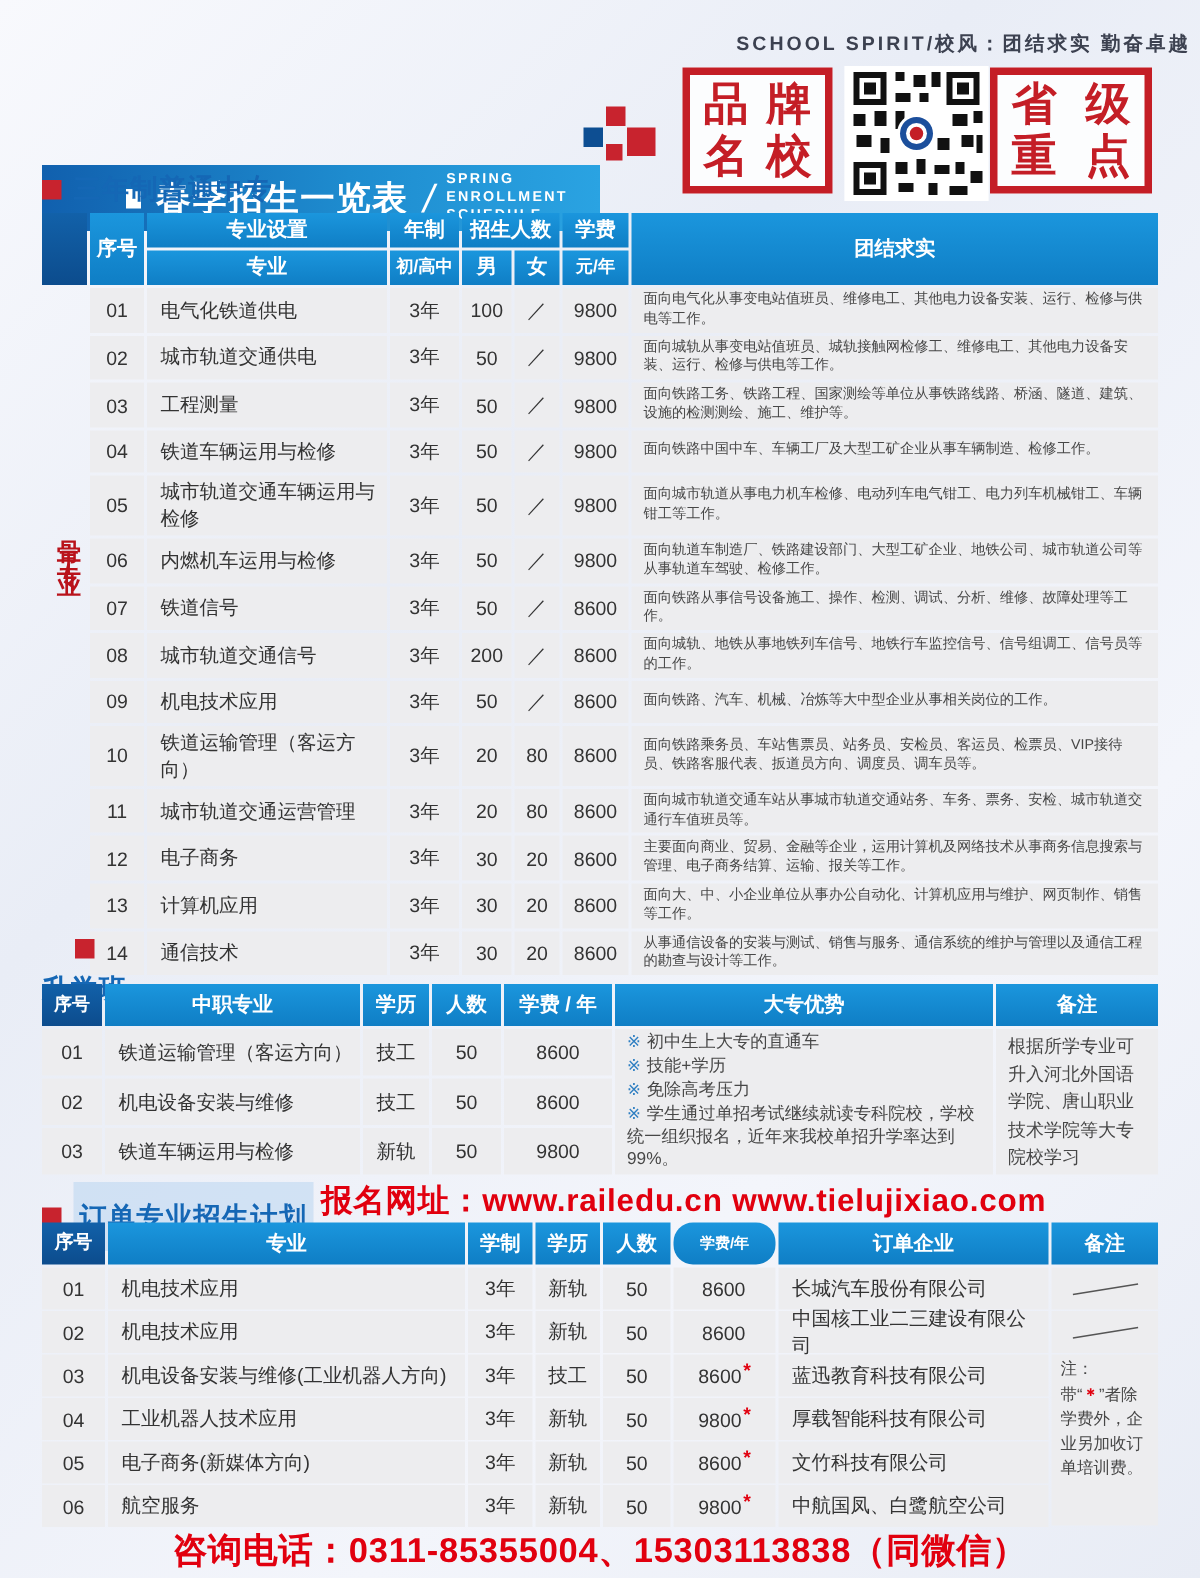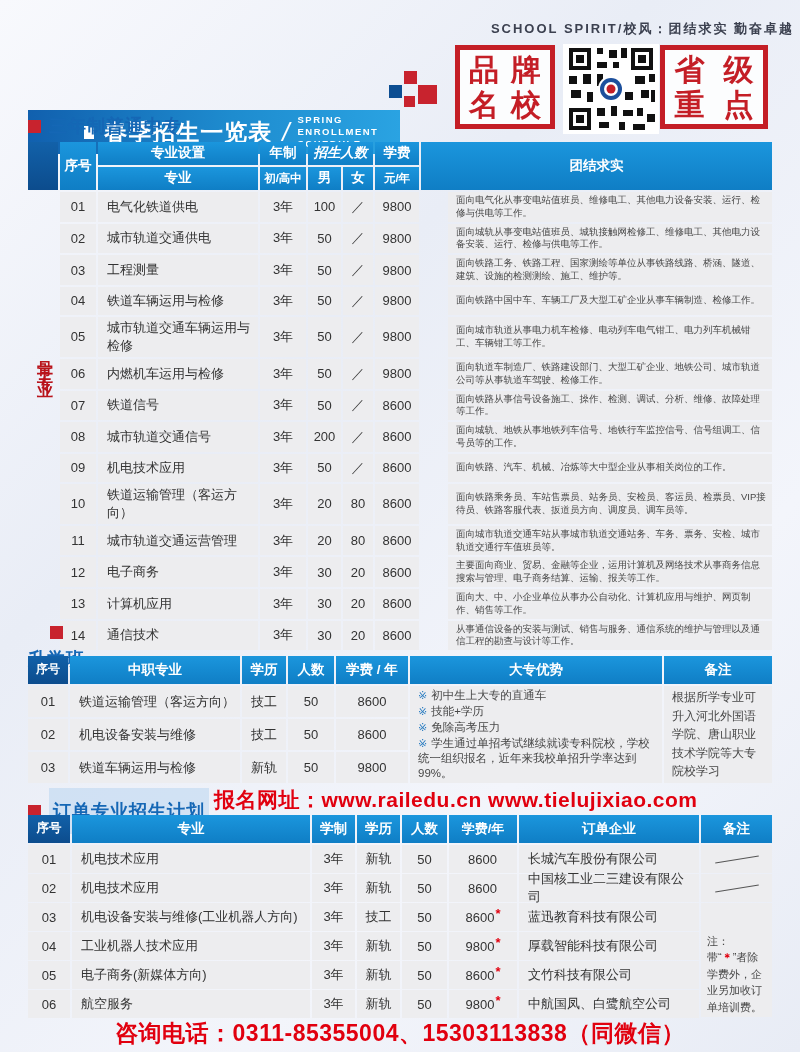--- a/index.html
+++ b/index.html
@@ -39,21 +39,21 @@
 
   
   .grid{position:absolute;display:grid;gap:2px;}
   .hc{background:linear-gradient(180deg,#1b96dd,#0f7ec5);color:#fff;font-weight:bold;
     display:flex;align-items:center;justify-content:center;text-align:center;font-size:13.5px;line-height:1.1;}
   .hc.dark{background:linear-gradient(180deg,#1261a9,#0c4c8d);}
   .bc{background:#ededef;color:#333;display:flex;align-items:center;justify-content:center;
     text-align:center;font-size:13px;min-height:24px;padding:2px 0;}
   .bc.left{justify-content:flex-start;text-align:left;padding-left:9px;padding-right:4px;}
   .bc.small{font-size:9.5px;line-height:1.35;color:#474747;justify-content:flex-start;
-    text-align:left;padding:2px 6px 2px 8px;margin-left:27px;}
+    text-align:left;padding:2px 6px 2px 8px;}
   .bc.empty{background:transparent;}
   .flow{display:contents;}
   .star{color:#e1000f;font-weight:bold;font-size:13px;margin-left:1px;position:relative;top:-4px;}
   .slashmark{width:44px;border-top:1.5px solid #555;transform:rotate(-9deg);}
 
   
   #table1{left:28px;top:142px;width:744px;
     grid-template-columns:30px 36px 160px 46px 33px 30px 44px 1fr;
     grid-auto-rows:auto;}
   #table1 .hrow1{grid-row:1;} #table1 .hrow2{grid-row:2;}
@@ -71,21 +71,21 @@
   .adv-line{font-size:11.5px;color:#474747;line-height:1.3;}
   .adv-mark{color:#2f7fc2;margin-right:4px;font-size:11px;}
   #note2-cell{grid-column:7;grid-row:2/5;background:#ededef;display:flex;align-items:center;
     padding:2px 8px;font-size:12px;line-height:1.55;color:#474747;}
 
   
   #table3{left:28px;top:815px;width:744px;
     grid-template-columns:42px 238px 43px 43px 45px 68px 180px 1fr;
     grid-template-rows:28px repeat(6,27px);}
   #t3-slash1{grid-column:8;grid-row:2;} #t3-slash2{grid-column:8;grid-row:3;}
-  #note3-cell{grid-column:8;grid-row:4/8;background:#ededef;display:flex;align-items:flex-end;
+  #note3-cell{grid-column:8;grid-row:4/8;background:#ededef;display:flex;align-items:flex-start;
     padding:2px 6px;font-size:11px;line-height:1.5;color:#474747;text-align:left;}
 
   .signup-line{position:absolute;left:214px;top:786px;font-size:21px;font-weight:900;
     color:#e1000f;white-space:nowrap;letter-spacing:.5px;}
   .phone-line{position:absolute;left:0;top:1018px;width:800px;text-align:center;
     font-size:23px;font-weight:900;color:#e1000f;letter-spacing:.5px;}
 </style>
 </head>
 <body>
 
@@ -178,21 +178,21 @@
   <div class="sec-head" style="left:28px;top:114px;">
     <span class="sec-bullet"></span>
     <span class="sec-title">三年制普通中专</span>
   </div>
 
   <div id="table1" class="grid">
     <div class="hc dark" style="grid-column:1;grid-row:1/3;"></div>
     <div class="hc" style="grid-column:2;grid-row:1/3;">序号</div>
     <div class="hc hrow1" style="grid-column:3;">专业设置</div>
     <div class="hc hrow1" style="grid-column:4;">年制</div>
-    <div class="hc hrow1" style="grid-column:5/7;font-style:italic;">招生人数</div>
+    <div class="hc hrow1" style="grid-column:5/7;">招生人数</div>
     <div class="hc hrow1" style="grid-column:7;">学费</div>
     <div class="hc" style="grid-column:8;grid-row:1/3;">团结求实</div>
     <div class="hc hrow2" style="grid-column:3;">专业</div>
     <div class="hc hrow2" style="grid-column:4;font-size:11.5px;">初/高中</div>
     <div class="hc hrow2" style="grid-column:5;">男</div>
     <div class="hc hrow2" style="grid-column:6;">女</div>
     <div class="hc hrow2" style="grid-column:7;font-size:11.5px;">元/年</div>
 
     <div class="flow">
       
@@ -419,21 +419,21 @@
   <div class="signup-line">
     <span>报名网址：</span><span>www.railedu.cn  www.tielujixiao.com</span>
   </div>
 
   <div id="table3" class="grid">
     <div class="hc dark" style="grid-row:1;font-size:12.5px;">序号</div>
     <div class="hc" style="grid-row:1;">专业</div>
     <div class="hc" style="grid-row:1;">学制</div>
     <div class="hc" style="grid-row:1;">学历</div>
     <div class="hc" style="grid-row:1;">人数</div>
-    <div class="hc" style="grid-row:1;font-size:13px;">学费/年</div>
+    <div class="hc" style="grid-row:1;font-size:10px;border-radius:13px;">学费/年</div>
     <div class="hc" style="grid-row:1;">订单企业</div>
     <div class="hc" style="grid-row:1;">备注</div>
 
     <div id="t3-slash1" class="bc">
         <span class="slashmark"></span>
       </div>
     <div id="t3-slash2" class="bc">
         <span class="slashmark"></span>
       </div>
     <div id="note3-cell">

